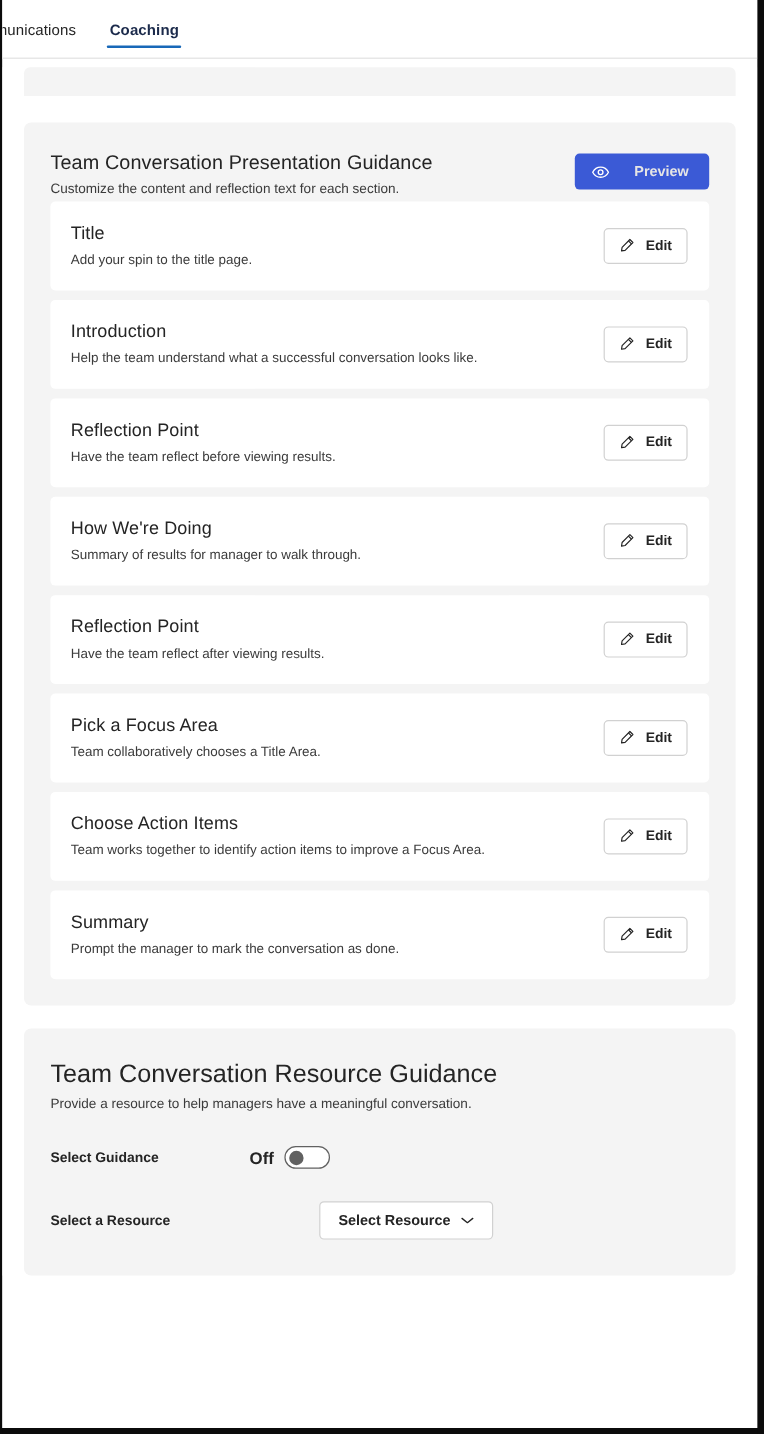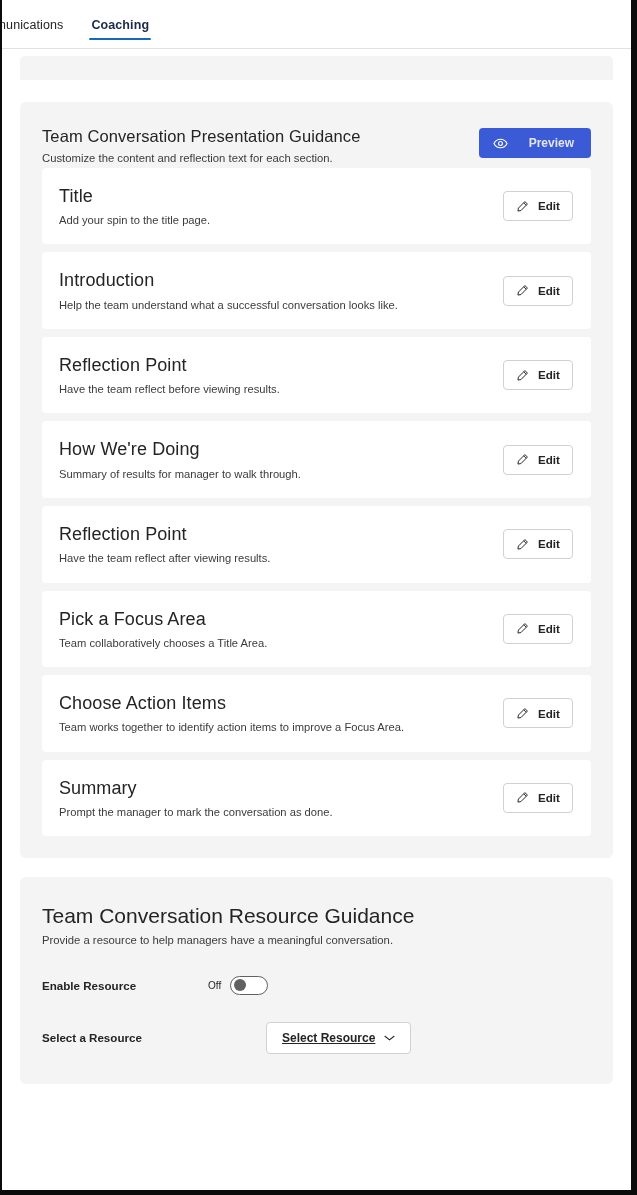--- a/index.html
+++ b/index.html
@@ -144,21 +144,21 @@
     padding: 16px 18px 16px 17px;
     min-height: 74px;
     display: flex;
     align-items: center;
     justify-content: space-between;
     gap: 12px;
   }
   .row:last-child { margin-bottom: 0; }
   .row-text { flex: 1 1 auto; max-width: 392px; }
   .row-title {
-    font-size: 18px;
+    font-size: 15px;
     color: #242424;
     line-height: 1.35;
     letter-spacing: .1px;
   }
   .row-desc {
     font-size: 11.2px;
     color: #3b3b3b;
     margin-top: 4px;
     line-height: 1.45;
   }
@@ -207,22 +207,23 @@
     color: #242424;
     width: 166px;
     flex: 0 0 166px;
   }
   .toggle-wrap {
     display: flex;
     align-items: center;
     gap: 9px;
   }
   .toggle-state {
-    font-size: 10px;
-    color: #242424;
+    font-size: 14px;
+    color: #242424;
+    font-weight: bold;
   }
   .toggle {
     position: relative;
     width: 38px;
     height: 19px;
     border-radius: 10px;
     background: #ffffff;
     border: 1px solid #616161;
     cursor: pointer;
     flex: 0 0 auto;
@@ -247,21 +248,20 @@
     border-radius: 4px;
     height: 32px;
     padding: 6px 15px;
     font-size: 12px;
     font-weight: bold;
     color: #242424;
     font-family: "Liberation Sans", sans-serif;
     cursor: pointer;
     margin-left: 58px;
     line-height: 1;
-    text-decoration: underline;
   }
   .select-btn svg { display: block; }
 </style>
 </head>
 <body>
 
 <div id="frame">
   <div id="viewport">
 
     <div class="tabstrip">
@@ -428,21 +428,21 @@
           </div>
 
         </div>
       </div>
 
       <div class="panel resource">
         <div class="res-title">Team Conversation Resource Guidance</div>
         <div class="res-sub">Provide a resource to help managers have a meaningful conversation.</div>
 
         <div class="field-row">
-          <div class="field-label">Enable Resource</div>
+          <div class="field-label">Select Guidance</div>
           <div class="toggle-wrap">
             <span class="toggle-state">Off</span>
             <div class="toggle">
               <span class="knob"></span>
             </div>
           </div>
         </div>
 
         <div class="field-row">
           <div class="field-label">Select a Resource</div>

